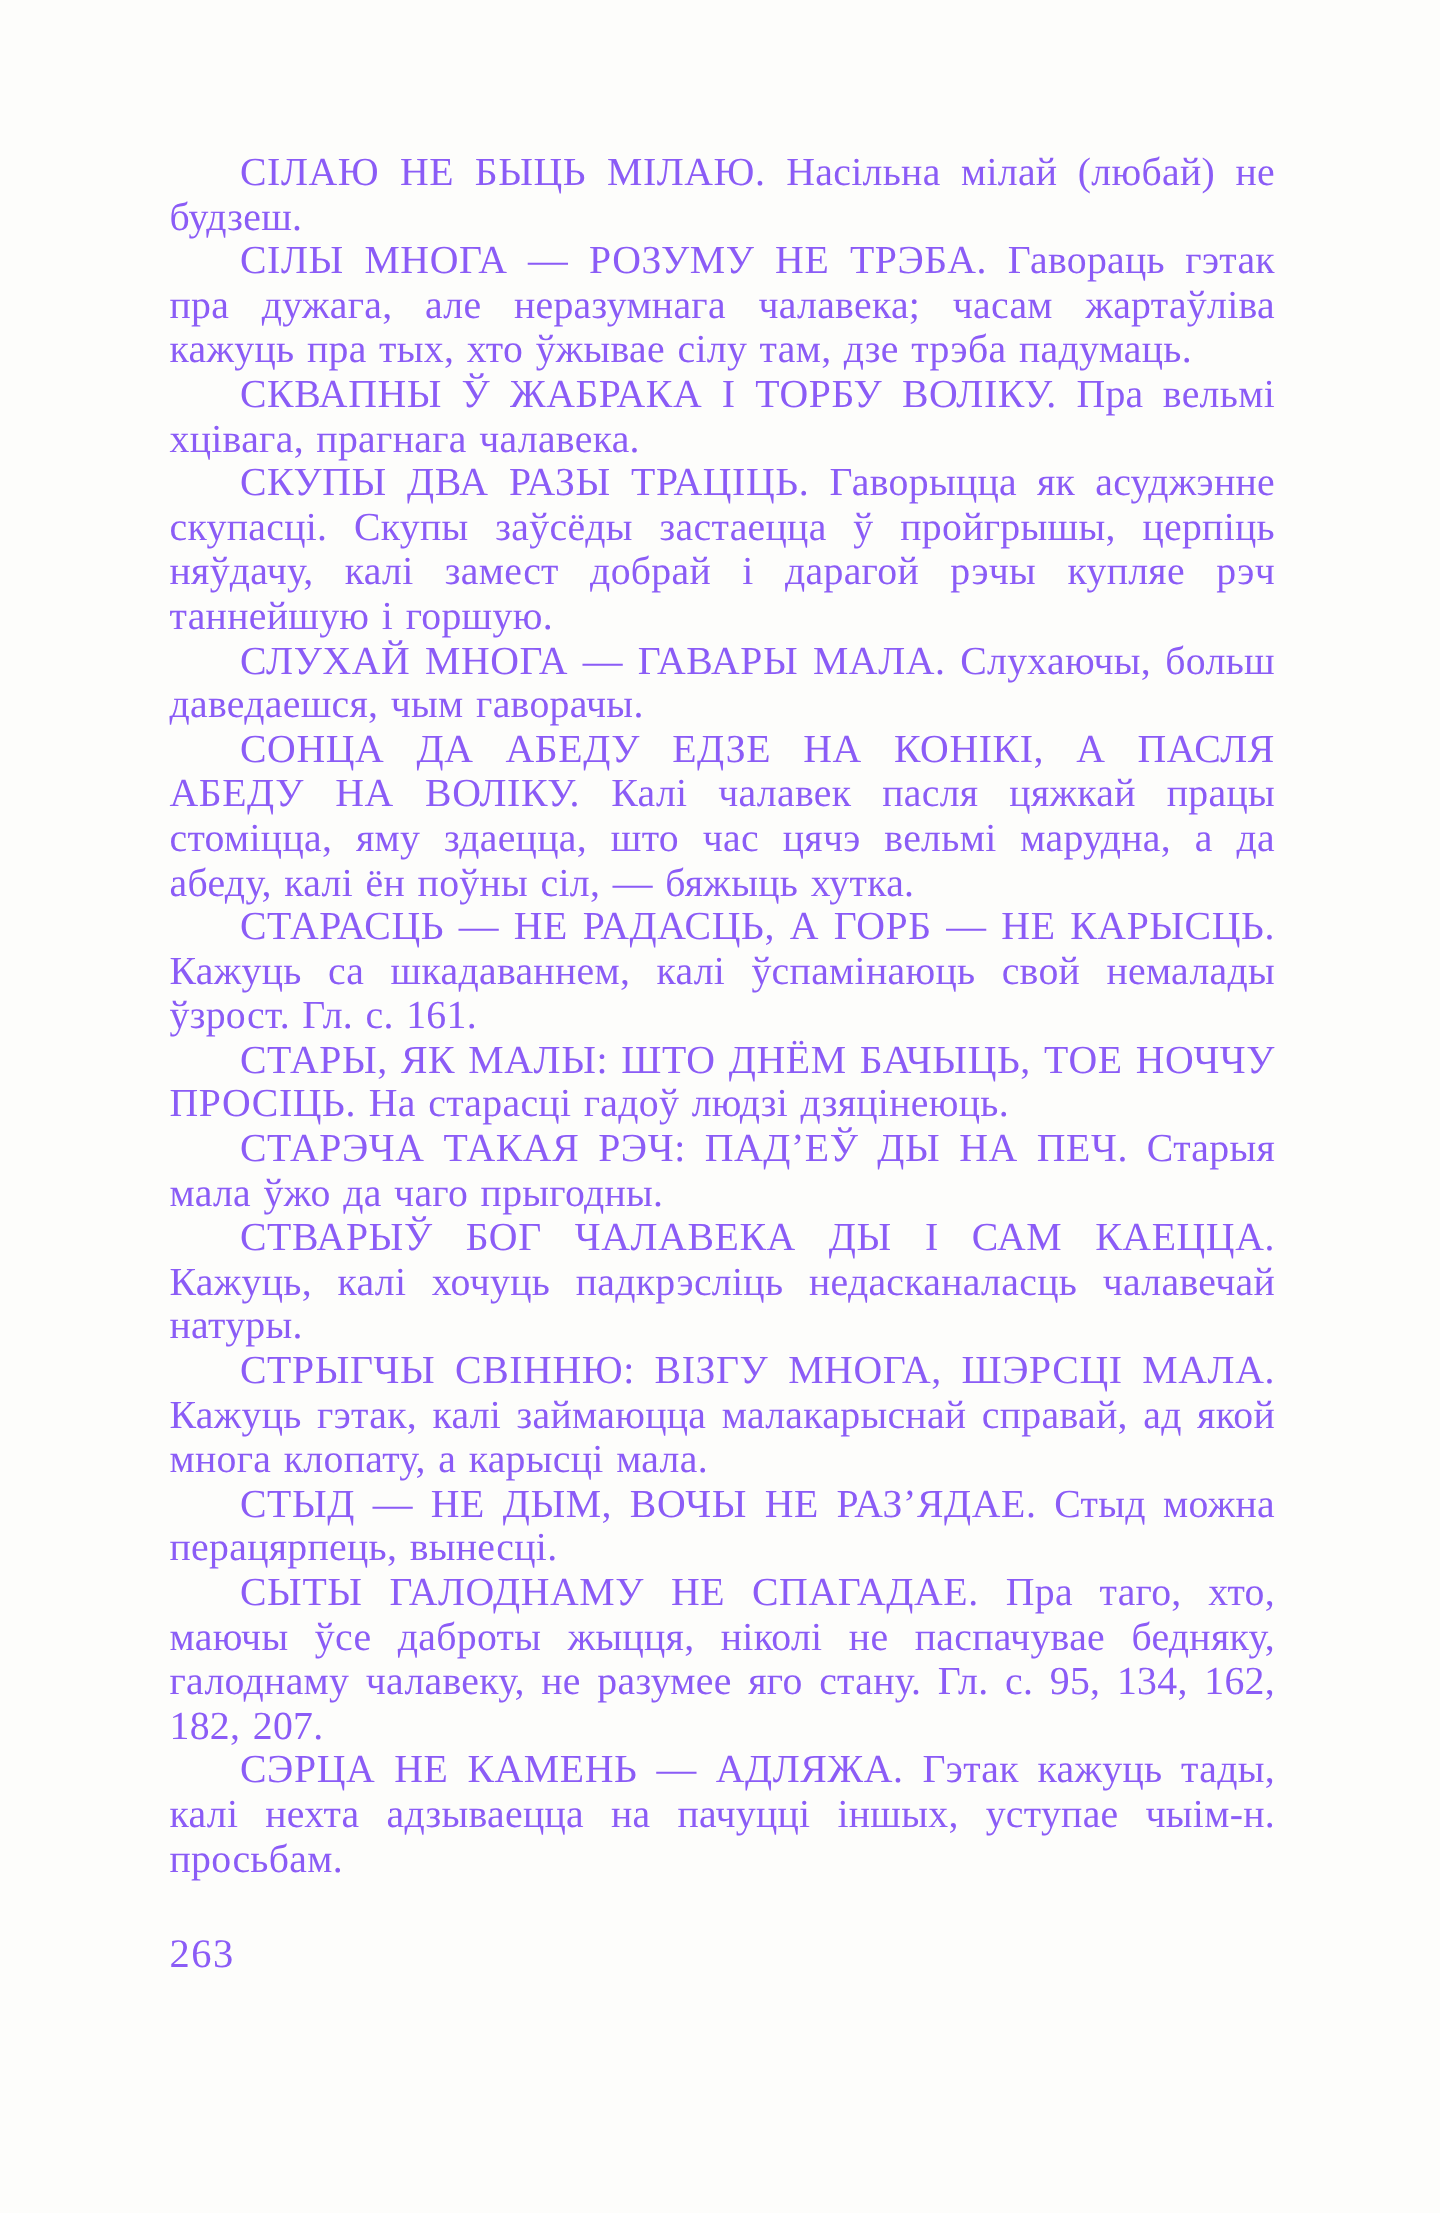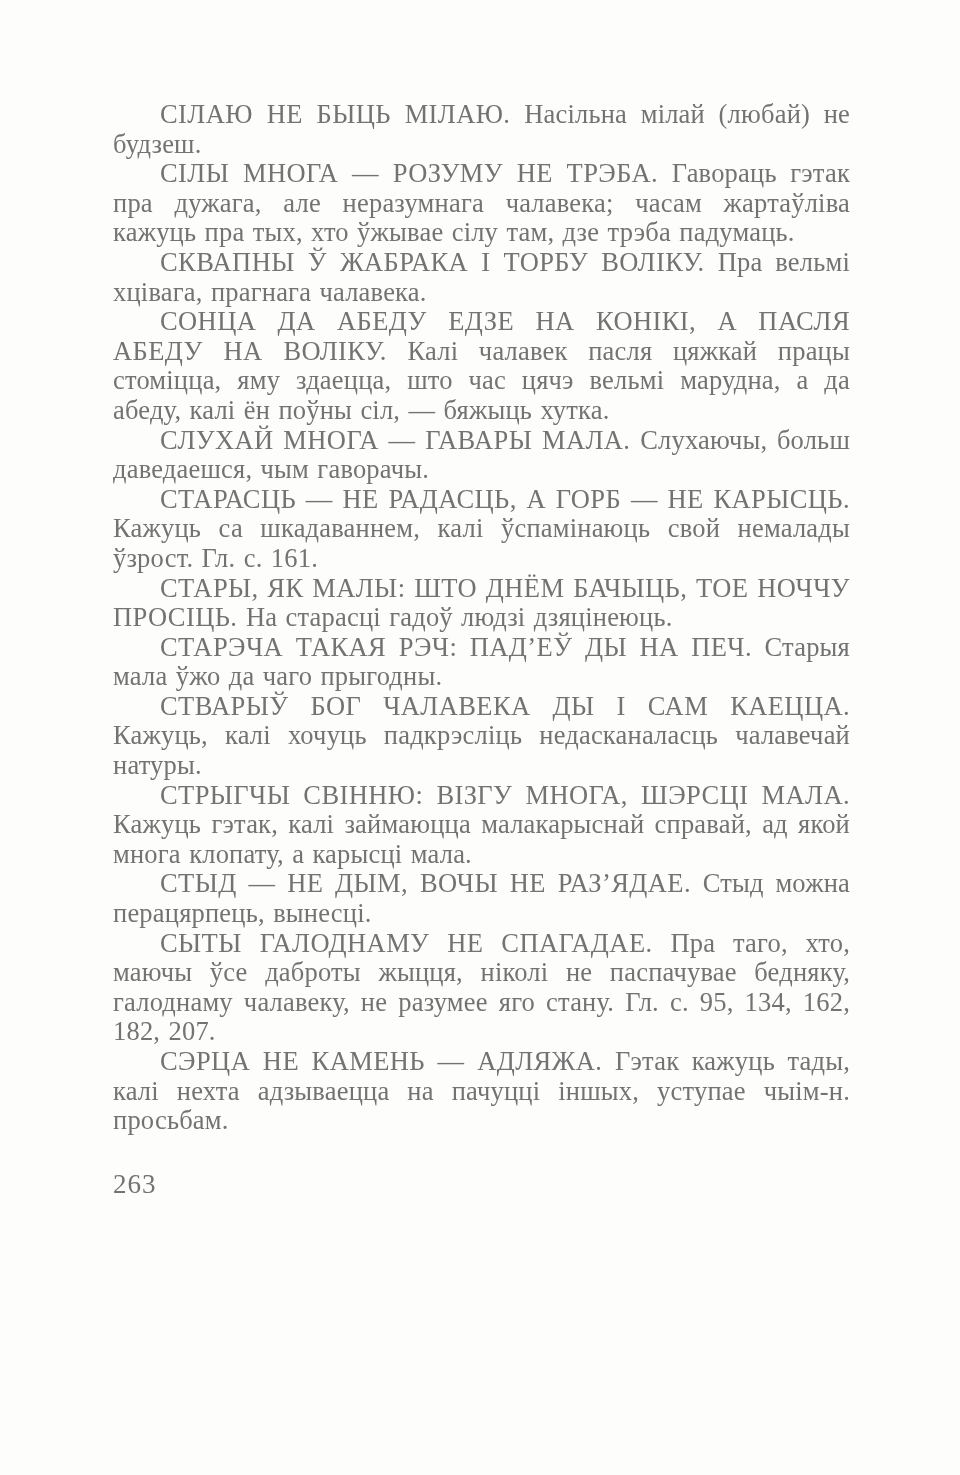--- a/index.html
+++ b/index.html
@@ -11,21 +11,21 @@
     width: 960px;
     height: 1475px;
     overflow: hidden;
   }
   .page {
     box-sizing: border-box;
     width: 960px;
     height: 1475px;
     padding: 100px 110px 0 113px;
     background: #fdfdfb;
-    color: #737373;
+    color: #8b5cf6;
     font-family: "Liberation Serif", "DejaVu Serif", serif;
   }
   .text-block {
     width: 737px;
   }
   p.entry {
     margin: 0;
     padding: 0;
     font-size: 26.5px;
     line-height: 29.6px;
@@ -50,22 +50,23 @@
   }
 </style>
 </head>
 <body>
 
 <div class="page">
   <div class="text-block" id="entries">
       <p class="entry"><span class="headword">СІЛАЮ НЕ БЫЦЬ МІЛАЮ. </span><span>Насільна мілай (любай) не будзеш.</span></p>
       <p class="entry"><span class="headword">СІЛЫ МНОГА — РОЗУМУ НЕ ТРЭБА. </span><span>Гавораць гэтак пра дужага, але неразумнага чалавека; часам жартаўліва кажуць пра тых, хто ўжывае сілу там, дзе трэба падумаць.</span></p>
       <p class="entry"><span class="headword">СКВАПНЫ Ў ЖАБРАКА І ТОРБУ ВОЛІКУ. </span><span>Пра вельмі хцівага, прагнага чалавека.</span></p>
+      <p class="entry"><span class="headword">СКУПЫ ДВА РАЗЫ ТРАЦІЦЬ. </span><span>Гаворыцца як асуджэнне скупасці. Скупы заўсёды застаецца ў пройгрышы, церпіць няўдачу, калі замест добрай і дарагой рэчы купляе рэч таннейшую і горшую.</span></p>
+      <p class="entry"><span class="headword">СЛУХАЙ МНОГА — ГАВАРЫ МАЛА. </span><span>Слухаючы, больш даведаешся, чым гаворачы.</span></p>
       <p class="entry"><span class="headword">СОНЦА ДА АБЕДУ ЕДЗЕ НА КОНІКІ, А ПАСЛЯ АБЕДУ НА ВОЛІКУ. </span><span>Калі чалавек пасля цяжкай працы стоміцца, яму здаецца, што час цячэ вельмі марудна, а да абеду, калі ён поўны сіл, — бяжыць хутка.</span></p>
-      <p class="entry"><span class="headword">СЛУХАЙ МНОГА — ГАВАРЫ МАЛА. </span><span>Слухаючы, больш даведаешся, чым гаворачы.</span></p>
       <p class="entry"><span class="headword">СТАРАСЦЬ — НЕ РАДАСЦЬ, А ГОРБ — НЕ КАРЫСЦЬ. </span><span>Кажуць са шкадаваннем, калі ўспамінаюць свой немалады ўзрост. </span><span class="italic">Гл.</span><span> с. 161.</span></p>
       <p class="entry"><span class="headword">СТАРЫ, ЯК МАЛЫ: ШТО ДНЁМ БАЧЫЦЬ, ТОЕ НОЧЧУ ПРОСІЦЬ. </span><span>На старасці гадоў людзі дзяцінеюць.</span></p>
       <p class="entry"><span class="headword">СТАРЭЧА ТАКАЯ РЭЧ: ПАД’ЕЎ ДЫ НА ПЕЧ. </span><span>Старыя мала ўжо да чаго прыгодны.</span></p>
       <p class="entry"><span class="headword">СТВАРЫЎ БОГ ЧАЛАВЕКА ДЫ І САМ КАЕЦЦА. </span><span>Кажуць, калі хочуць падкрэсліць недасканаласць чалавечай натуры.</span></p>
       <p class="entry"><span class="headword">СТРЫГЧЫ СВІННЮ: ВІЗГУ МНОГА, ШЭРСЦІ МАЛА. </span><span>Кажуць гэтак, калі займаюцца малакарыснай справай, ад якой многа клопату, а карысці мала.</span></p>
       <p class="entry"><span class="headword">СТЫД — НЕ ДЫМ, ВОЧЫ НЕ РАЗ’ЯДАЕ. </span><span>Стыд можна перацярпець, вынесці.</span></p>
       <p class="entry"><span class="headword">СЫТЫ ГАЛОДНАМУ НЕ СПАГАДАЕ. </span><span>Пра таго, хто, маючы ўсе даброты жыцця, ніколі не паспачувае бедняку, галоднаму чалавеку, не разумее яго стану. </span><span class="italic">Гл.</span><span> с. 95, 134, 162, 182, 207.</span></p>
       <p class="entry"><span class="headword">СЭРЦА НЕ КАМЕНЬ — АДЛЯЖА. </span><span>Гэтак кажуць тады, калі нехта адзываецца на пачуцці іншых, уступае чыім-н. просьбам.</span></p>
     </div>
   <div class="page-number">263</div>

